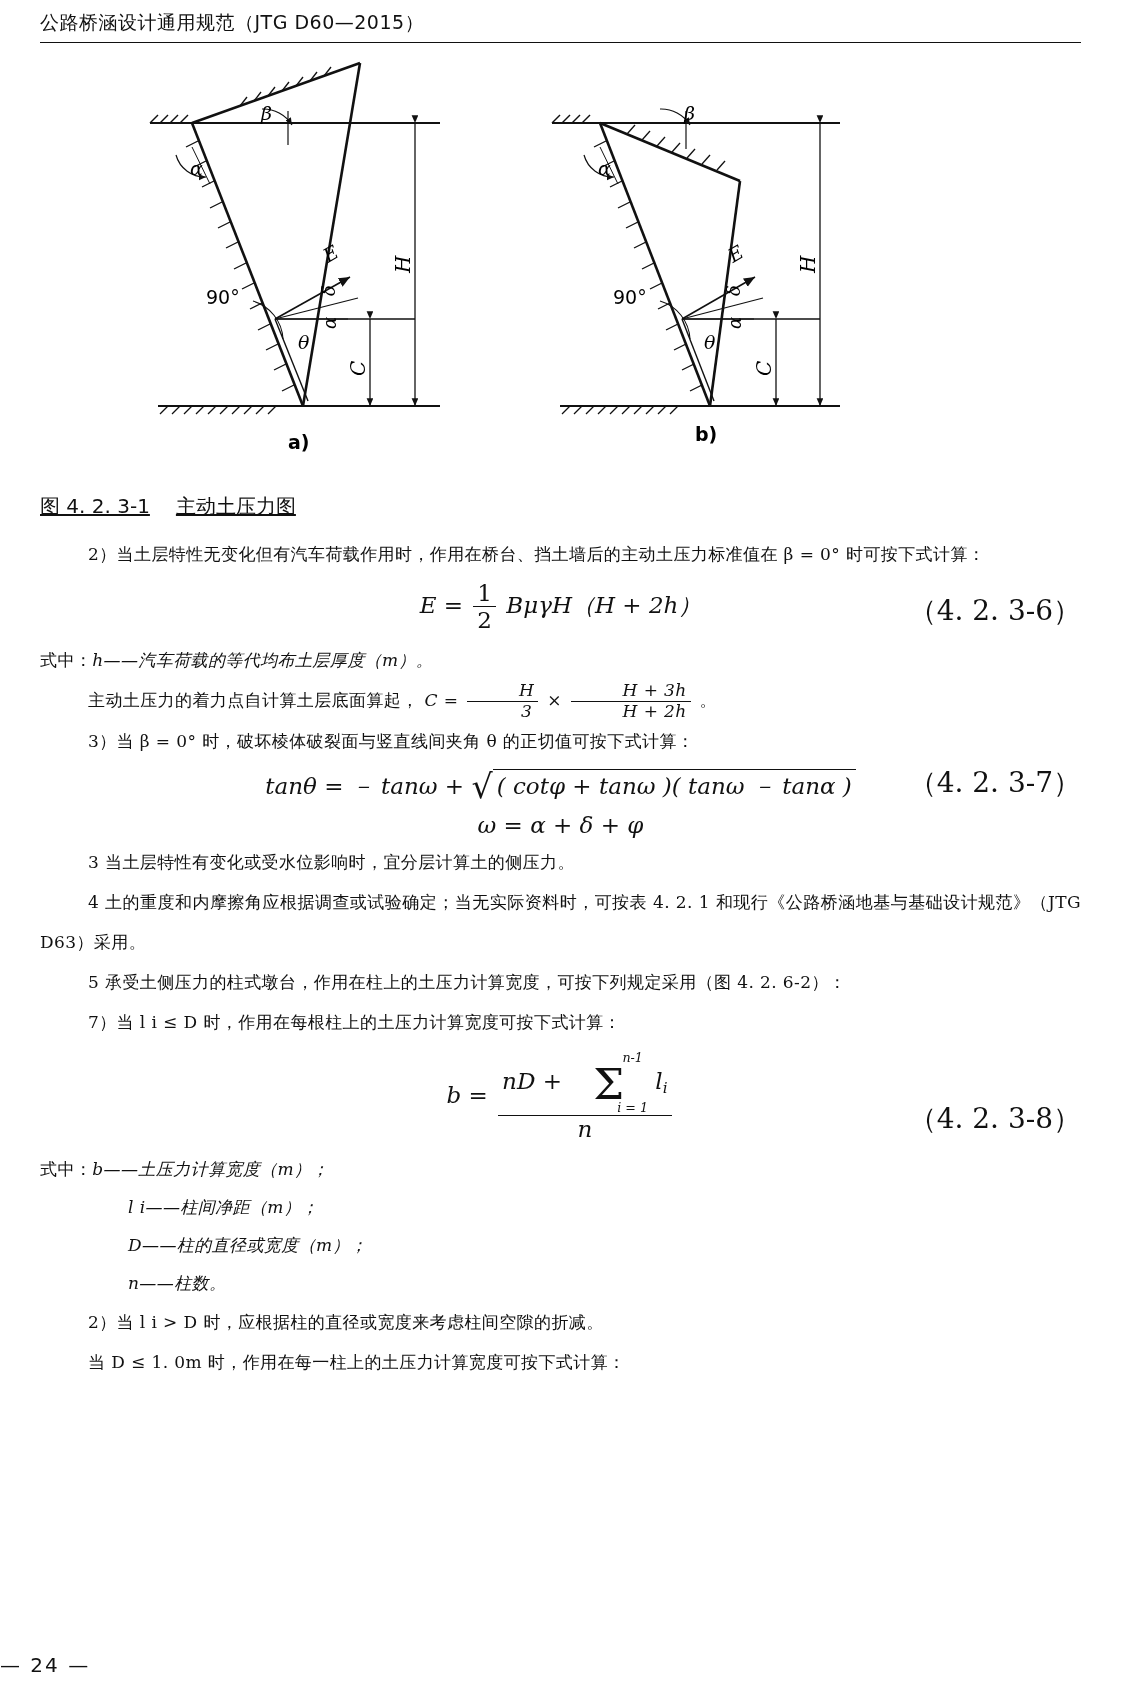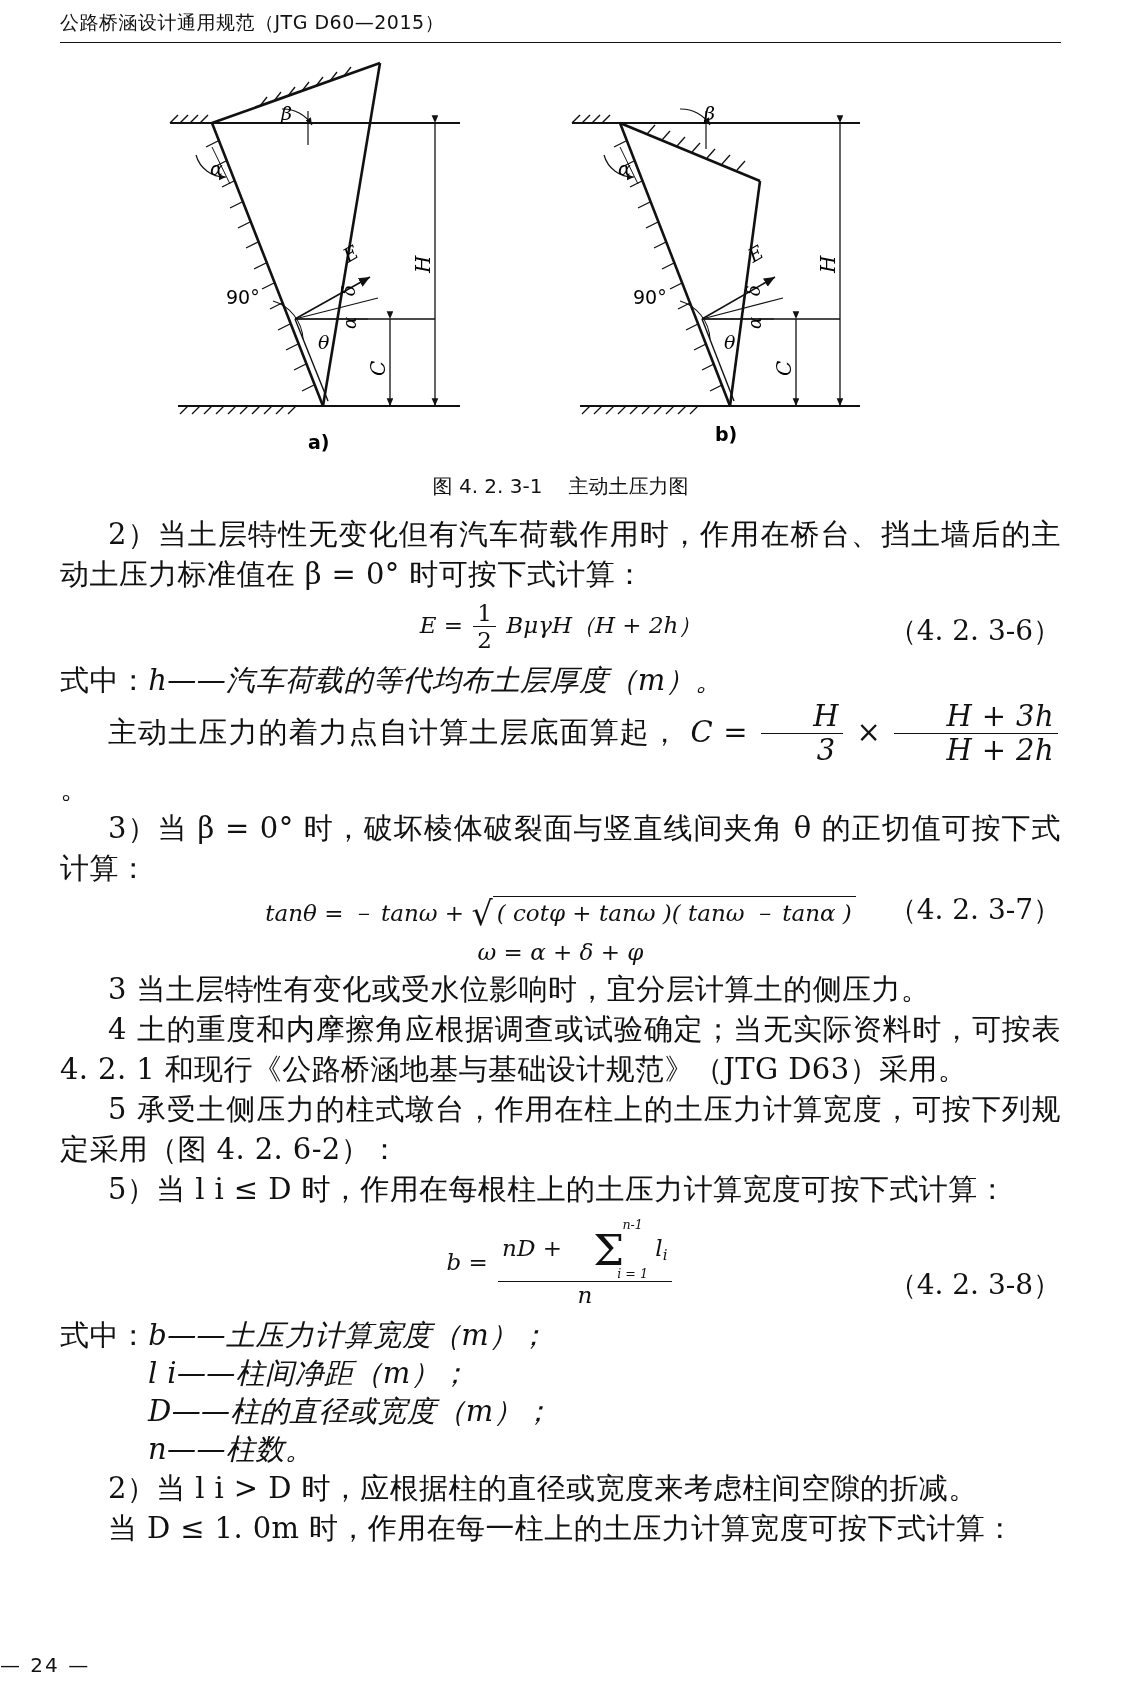--- a/index.html
+++ b/index.html
@@ -10,21 +10,21 @@
     font-family:"DejaVu Serif", serif;
     color:#111;
     position:relative;
     overflow:hidden;
   }
   .page {
     position:relative;
     width:1121px;
     height:1701px;
     box-sizing:border-box;
-    padding:0 60px;
+    padding:0 40px;
   }
   
   .header {
     padding-top:10px;
     font-size:19px;
     letter-spacing:0.5px;
     color:#111;
     font-family:"DejaVu Sans", sans-serif;
   }
   .header-rule {
@@ -33,30 +33,31 @@
     width:100%;
   }
   
   .figure-wrap {
     position:relative;
     width:1001px;
     height:420px;
     margin-top:8px;
   }
   .figure-caption {
-    text-align:center;
+    text-align:left;
     font-size:20px;
-    margin-top:2px;
+    margin-top:22px;
     margin-bottom:14px;
     font-family:"DejaVu Sans", sans-serif;
+    text-decoration:underline;
   }
   .figure-caption .cap-gap { display:inline-block; width:26px; }
   
   .para {
-    font-size:29px;
+    font-size:17px;
     line-height:40px;
     text-align:justify;
     margin:0;
     letter-spacing:0.4px;
   }
   .indent2 { text-indent:48px; }
   .eqline {
     position:relative;
     height:auto;
     margin:6px 0;
@@ -346,21 +347,21 @@
         <span style="font-size:1.45em;display:inline-block;vertical-align:-0.12em;">√</span><span class="sqrt-bar ital">( cotφ  +  tanω )( tanω  －  tanα )</span>
       </span>
     </div>
     <span class="eq-num">（4. 2. 3-7）</span>
   </div>
   <div class="eq-center ital" style="margin-top:2px;margin-bottom:4px;">ω = α + δ + φ</div>
 
   <p class="para indent2">3   当土层特性有变化或受水位影响时，宜分层计算土的侧压力。</p>
   <p class="para indent2">4   土的重度和内摩擦角应根据调查或试验确定；当无实际资料时，可按表 4. 2. 1 和现行《公路桥涵地基与基础设计规范》（JTG  D63）采用。</p>
   <p class="para indent2">5   承受土侧压力的柱式墩台，作用在柱上的土压力计算宽度，可按下列规定采用（图 4. 2. 6-2）：</p>
-  <p class="para indent2">5）当 l i ≤ D 时，作用在每根柱上的土压力计算宽度可按下式计算：</p>
+  <p class="para indent2">7）当 l i ≤ D 时，作用在每根柱上的土压力计算宽度可按下式计算：</p>
 
   <div class="eqline" style="margin-top:10px;margin-bottom:8px;">
     <div class="eq-center">
       <span class="ital">b  =</span>
       <span class="frac">
         <span class="num">
           <span class="ital">nD  +</span>
           <span class="bigsum">
             <span class="lim">n-1</span>
             <span class="sigma">Σ</span>

